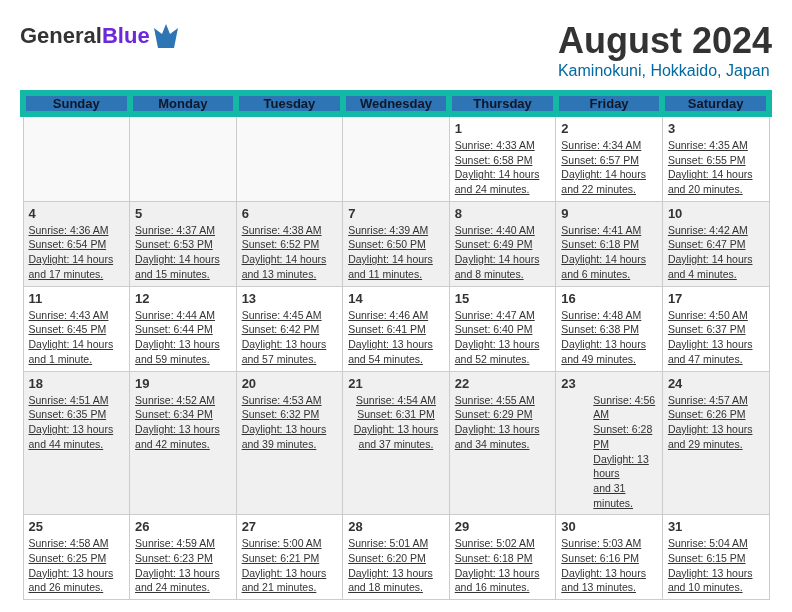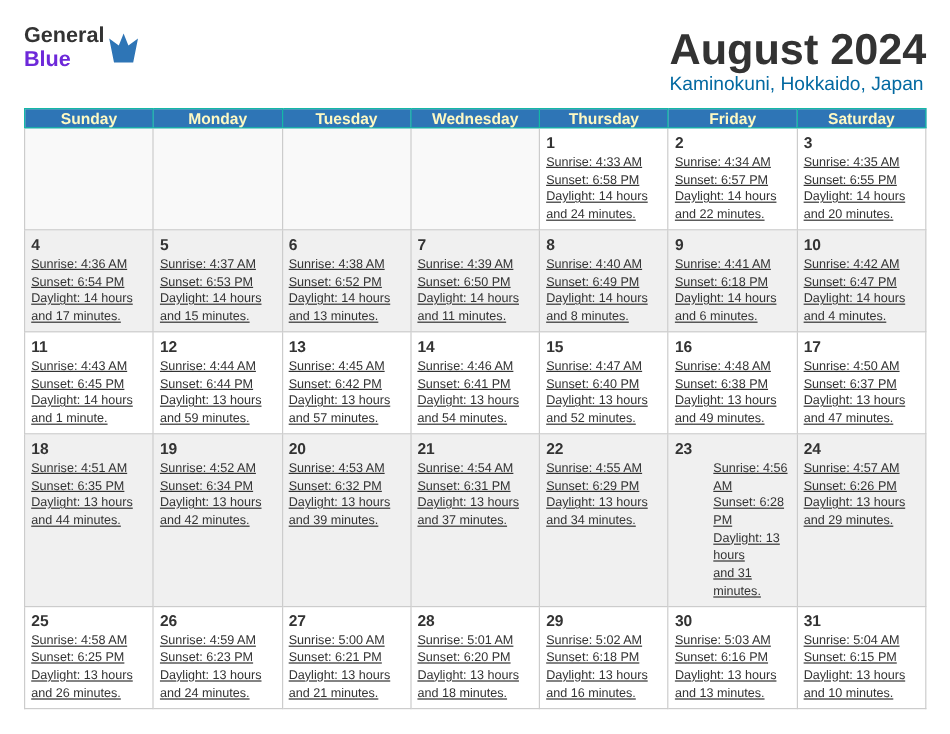--- a/index.html
+++ b/index.html
@@ -15,22 +15,22 @@
       justify-content: space-between;
       align-items: flex-start;
       margin-bottom: 10px;
     }
     .logo {
       display: flex;
       align-items: center;
     }
     .logo-text {
       display: flex;
-      flex-direction: column;
-      font-size: 18px;
+      flex-direction: row;
+      font-size: 22px;
       font-weight: bold;
       line-height: 1.1;
     }
     .logo-general { color: #333; }
     .logo-blue { color: #6d28d9; }
     .title-block {
       text-align: left;
     }
     .month-year {
       font-size: 36px;
@@ -41,26 +41,26 @@
       font-size: 16px;
       color: #0369a1;
     }
     .calendar {
       width: 100%;
       border-collapse: collapse;
       border: 1px solid #ccc;
     }
     .calendar th {
       background-color: #2e75b6;
-      color: #fef9c3;
+      color: #0f172a;
       font-size: 13px;
       font-weight: bold;
       padding: 0 4px;
       text-align: center;
-      border: 1px solid #14b8a6;
+      border: 6px solid #14b8a6;
     }
     .calendar td {
       border: 1px solid #ccc;
       vertical-align: top;
       padding: 4px 5px;
       width: calc(100% / 7);
       background: #fff;
       font-size: 11px;
       color: #333;
       height: 85px;
@@ -262,21 +262,21 @@
         </td>
         <td>
           <div class="day-number">20</div>
           <div class="day-info" style="white-space: pre-line;">Sunrise: 4:53 AM
 Sunset: 6:32 PM
 Daylight: 13 hours
 and 39 minutes.</div>
         </td>
         <td>
           <div class="day-number">21</div>
-          <div class="day-info" style="white-space: pre-line;">Sunrise: 4:54 AM
+          <div class="day-info" style="white-space: pre-line; text-align: center;">Sunrise: 4:54 AM
 Sunset: 6:31 PM
 Daylight: 13 hours
 and 37 minutes.</div>
         </td>
         <td>
           <div class="day-number">22</div>
           <div class="day-info" style="white-space: pre-line;">Sunrise: 4:55 AM
 Sunset: 6:29 PM
 Daylight: 13 hours
 and 34 minutes.</div>

